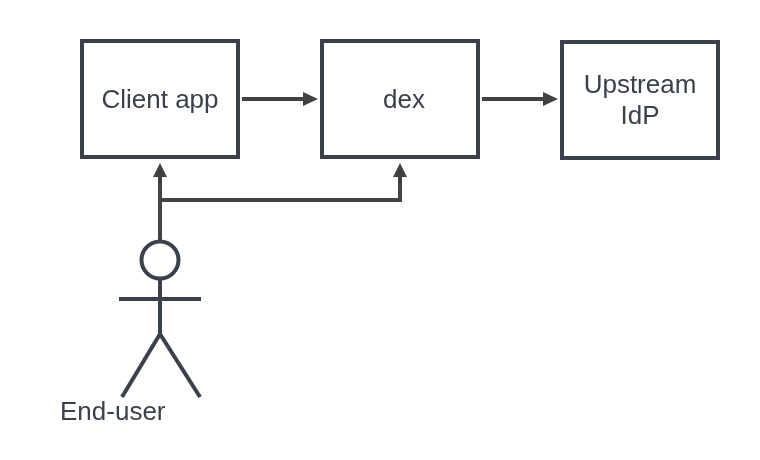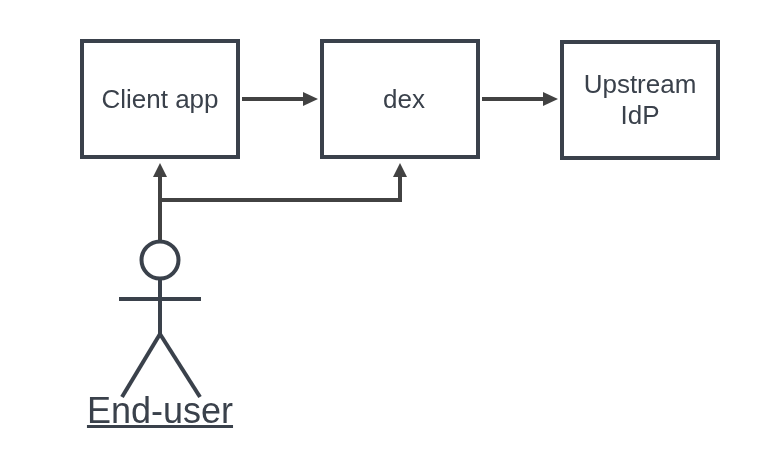--- a/index.html
+++ b/index.html
@@ -56,25 +56,23 @@
   .actor{
     stroke:var(--node-border);
     stroke-width:4;
     fill:none;
   }
   .actor-label{
     position:absolute;
     left:60px;
     top:396px;
     width:200px;
-    text-align:center;
-    font-size:36px;
+    font-size:26px;
     line-height:30px;
     color:var(--text);
-    text-decoration:underline;
   }
 </style>
 </head>
 <body>
 
 <div class="canvas">
 
   <div class="node" id="node-client">
     <span class="node-label">Client app</span>
   </div>

